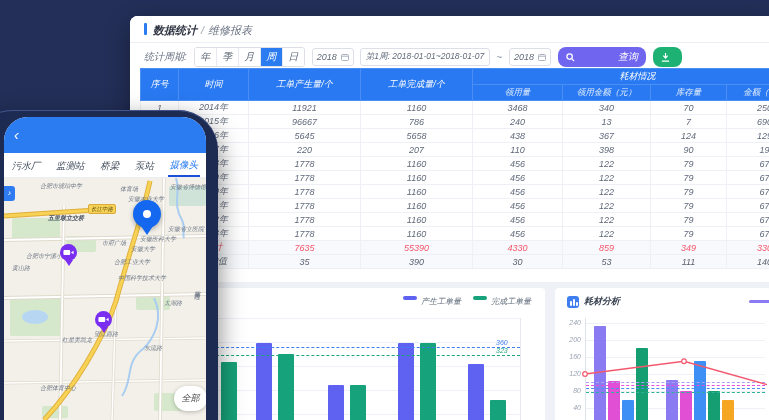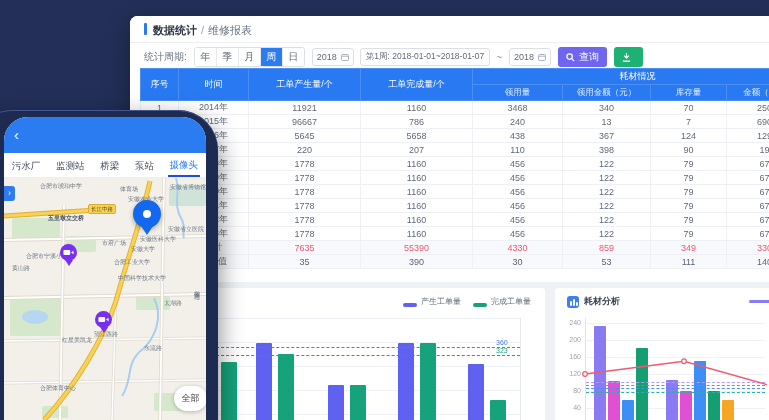--- a/index.html
+++ b/index.html
@@ -1,17 +1,17 @@
 <!DOCTYPE html>
 <html><head>
 <meta charset="utf-8">
 <style>
   html,body{margin:0;padding:0;}
   body{font-family:"Liberation Sans","DejaVu Sans",sans-serif;}
-  #stage{position:relative;width:769px;height:420px;overflow:hidden;background:#232f58;}
+  #stage{position:relative;width:769px;height:420px;overflow:hidden;background:#232f58;font-style:italic;}
 
   
   .card{position:absolute;left:130px;top:16px;width:645px;height:480px;background:#eef1f6;
         border-radius:8px;box-shadow:0 8px 24px rgba(0,0,0,.35);overflow:hidden;z-index:1;}
   .card .white-top{position:absolute;left:0;top:0;width:100%;height:266px;background:#fff;}
   .crumb-row{position:absolute;left:0;top:0;width:100%;height:26px;border-bottom:1px solid #eceef3;background:#fff;}
   .crumb-bar{position:absolute;left:14px;top:7px;width:3px;height:12px;background:#2b7cf1;border-radius:1px;}
   .crumb-txt{position:absolute;left:23px;top:7px;font-size:11px;color:#2f3542;font-weight:bold;white-space:nowrap;}
   .crumb-sep{color:#9aa3b2;font-weight:normal;padding:0 4px;}
   .crumb-page{color:#6a7383;font-weight:normal;}
@@ -20,38 +20,38 @@
   .f-label{font-size:10px;color:#6a7383;margin-right:7px;}
   .seg{display:flex;border:1px solid #dcdfe6;border-radius:3px;overflow:hidden;height:18px;}
   .seg span{width:21px;text-align:center;line-height:18px;font-size:10px;color:#606a78;border-right:1px solid #e6e9ef;cursor:pointer;background:#fff;}
   .seg span:last-child{border-right:none;}
   .seg span.on{background:#2b7cf1;color:#fff;}
   .sel{display:flex;align-items:center;justify-content:space-between;box-sizing:border-box;width:42px;height:18px;
        border:1px solid #dcdfe6;border-radius:3px;margin-left:7px;padding:0 4px;font-size:9px;color:#606a78;background:#fff;}
   .inp{display:flex;align-items:center;box-sizing:border-box;height:18px;border:1px solid #dcdfe6;border-radius:3px;
        margin-left:6px;padding:0 5px;font-size:8.5px;color:#606a78;background:#fff;}
   .tilde{font-size:10px;color:#8a93a3;margin-left:6px;}
-  .btn{display:flex;align-items:center;height:20px;border-radius:3px;margin-left:7px;padding:0 8px;font-size:10px;color:#fff;cursor:pointer;}
+  .btn{display:flex;align-items:center;height:20px;border-radius:8px;margin-left:7px;padding:0 8px;font-size:10px;color:#fff;cursor:pointer;gap:39px;}
   .btn svg{margin-right:4px;}
   .btn.q{background:#7065ee;}
   .btn.x{background:#1db273;}
 
   table.rep{position:absolute;left:10px;top:52px;border-collapse:collapse;table-layout:fixed;width:662px;background:#fff;}
   .rep th{background:#2979f2;color:#fff;font-weight:normal;font-size:9px;border:1px solid #4b8ff5;padding:0;height:15px;}
   .rep th.sub{font-size:8.5px;color:#e4efff;}
   .rep td{border:1px solid #eef0f5;font-size:9px;color:#60697a;text-align:center;padding:0;height:13px;background:#fff;}
   .rep tr.sum td{background:#f8f9fc;color:#f2566b;}
   .rep tr.avg td{background:#f8f9fc;color:#5b6472;}
 
   
   .panel{position:absolute;background:#fff;border-radius:4px;overflow:hidden;}
   .panel.left{left:10px;top:272px;width:405px;height:206px;}
   .panel.right{left:425px;top:272px;width:216px;height:206px;}
   .legend{position:absolute;right:14px;top:8px;display:flex;align-items:center;font-size:8px;color:#5f6b7a;}
-  .legend .it{display:flex;align-items:flex-end;margin-left:12px;cursor:pointer;}
+  .legend .it{display:flex;align-items:flex-start;margin-left:12px;cursor:pointer;}
   .legend .pill{width:14px;height:4px;border-radius:2px;margin-right:4px;}
   .gridline{position:absolute;height:1px;background:#eef1f6;}
   .refline{position:absolute;height:0;border-top:1px dashed;}
   .reflabel{position:absolute;font-size:7px;line-height:7px;}
   .bar{position:absolute;border-radius:1px 1px 0 0;}
   .plot-rborder{position:absolute;width:1px;background:#e5e8ee;}
   .rc-title{position:absolute;left:12px;top:7px;display:flex;align-items:center;}
   .rc-ico{width:12px;height:12px;border-radius:3px;background:#3f7ef0;position:relative;margin-right:5px;}
   .rc-ico i{position:absolute;bottom:2px;width:2px;background:#fff;border-radius:1px;}
   .rc-txt{font-size:9px;color:#3a4352;font-weight:bold;}

